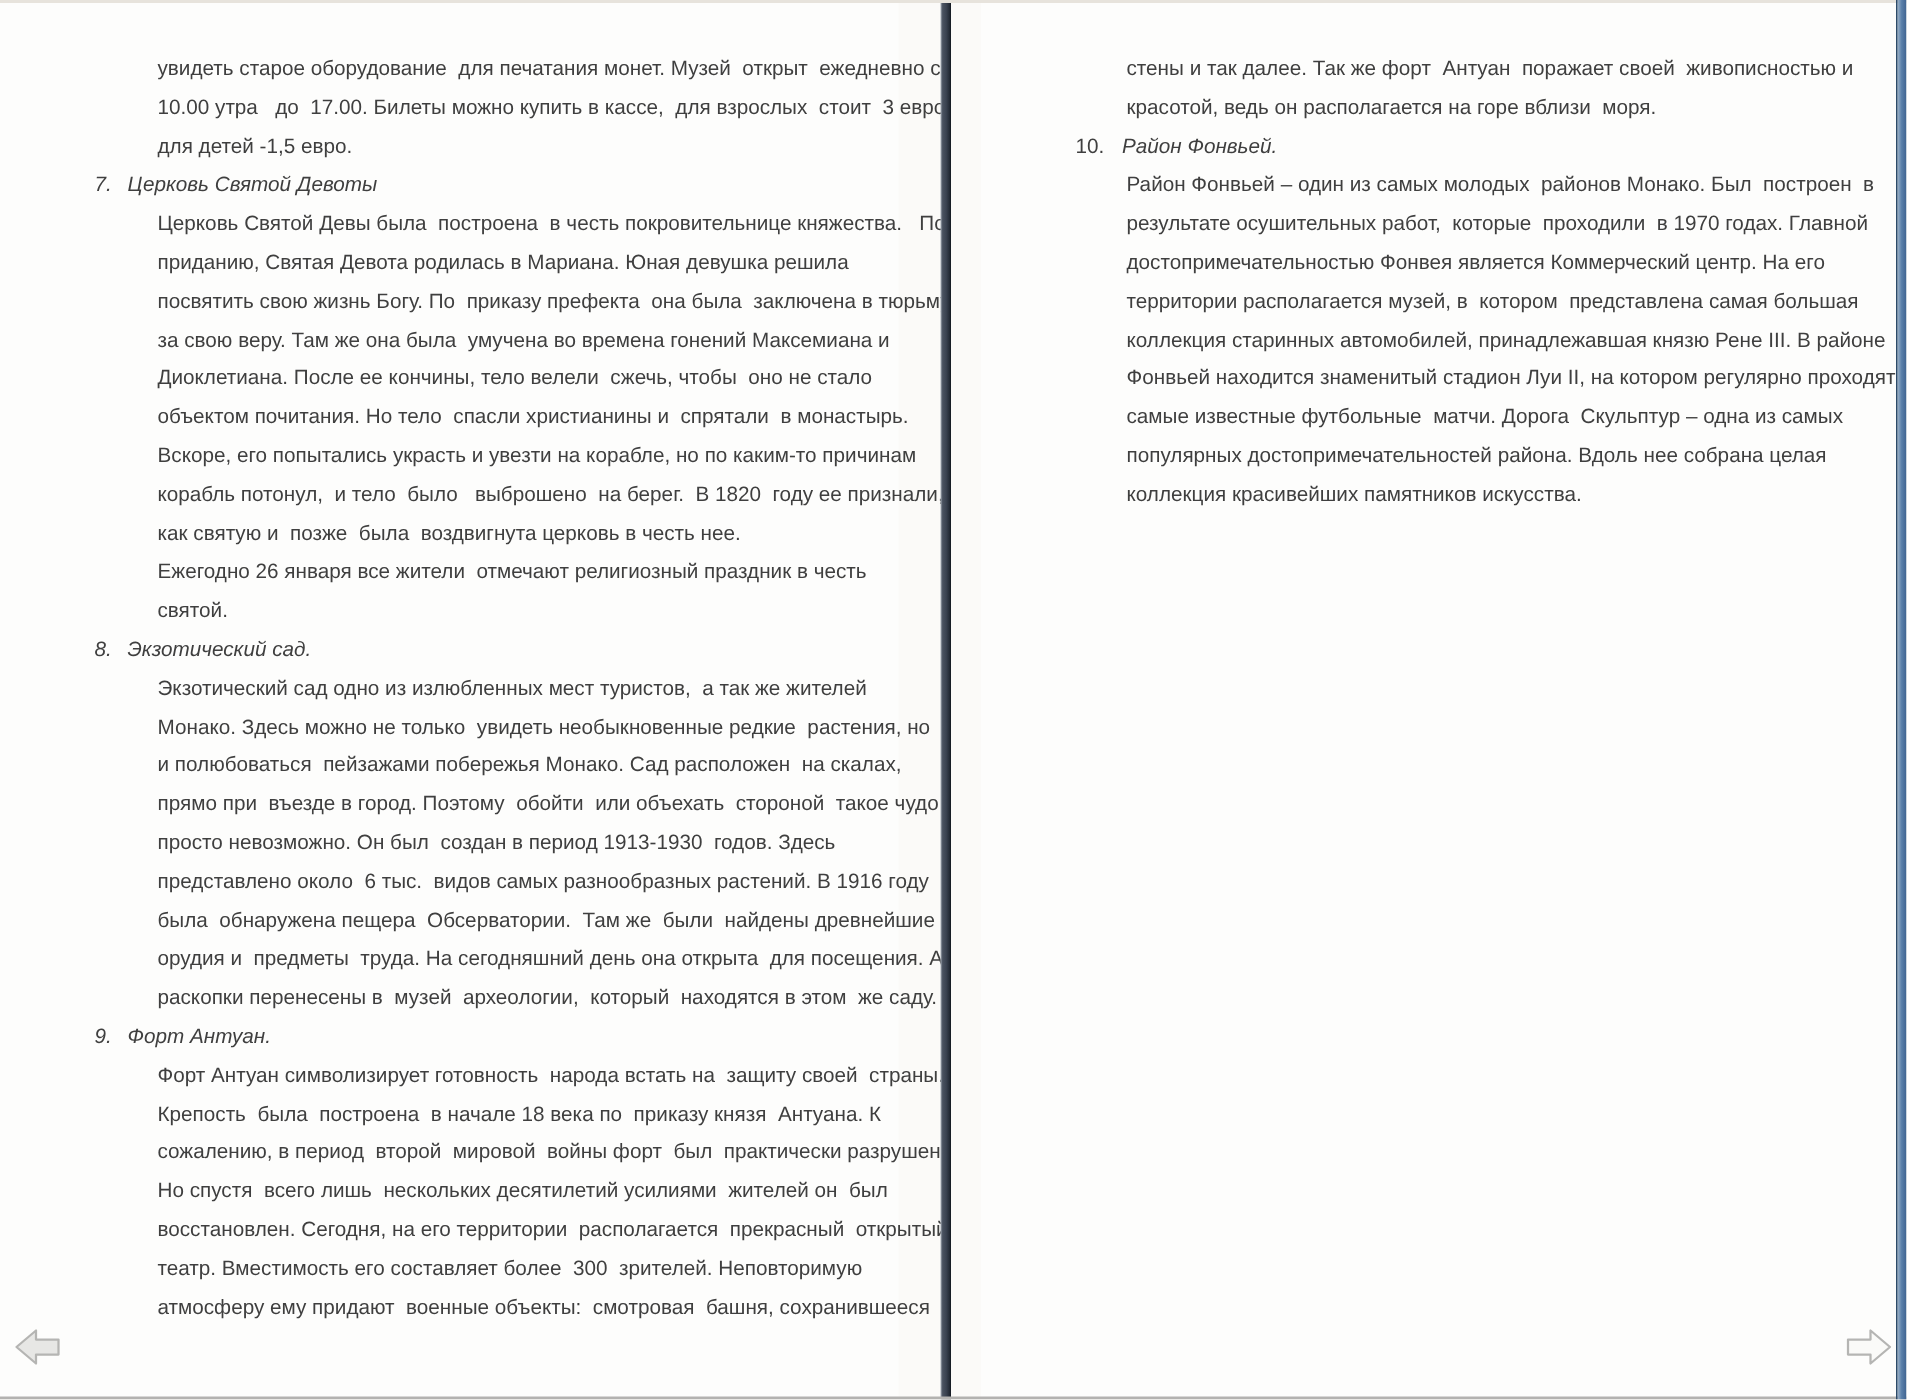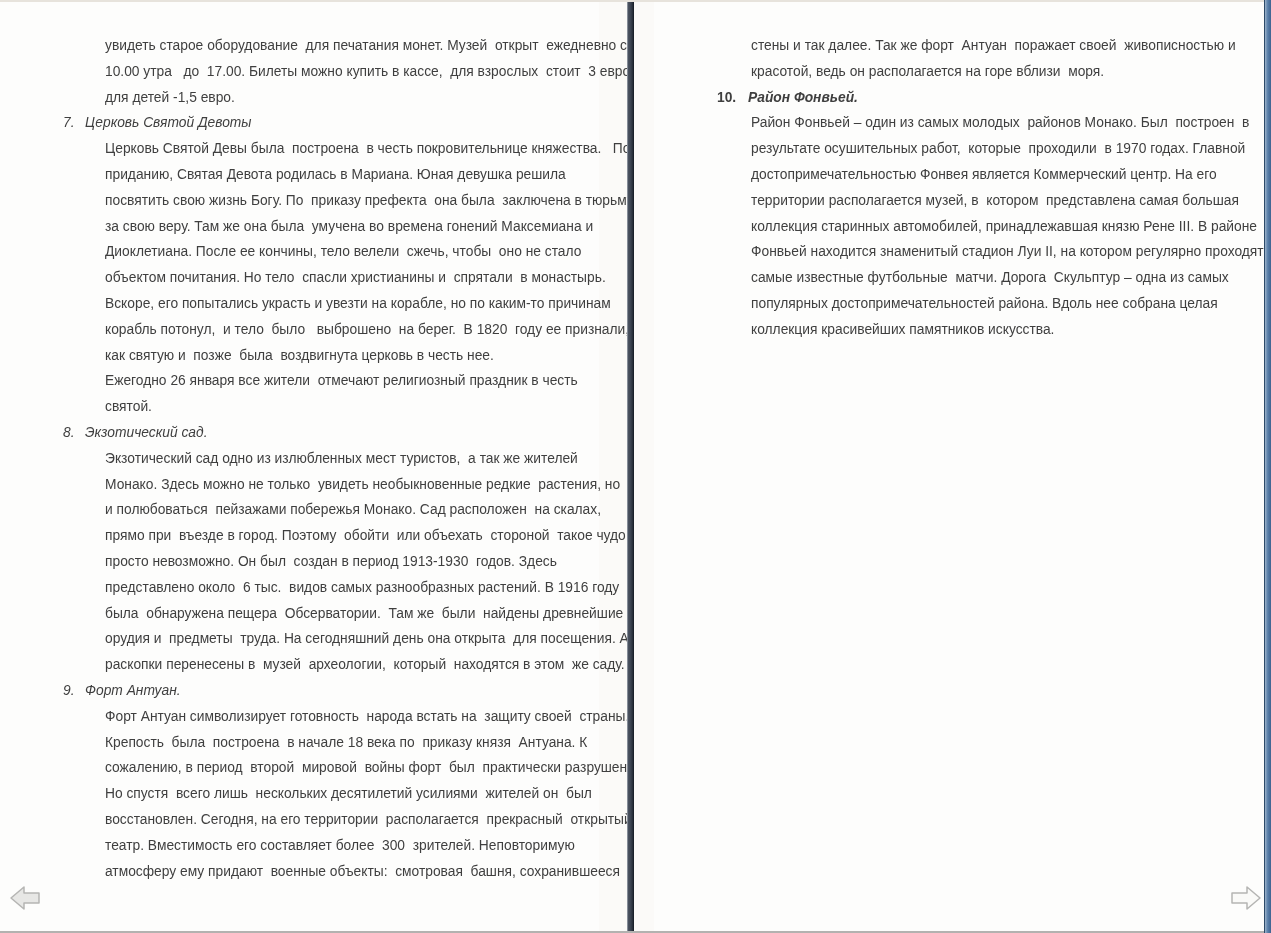--- a/index.html
+++ b/index.html
@@ -18,21 +18,21 @@
     white-space:pre;
     color:#3f3f3f;
     font-size:13.8px;
     line-height:25.8px;
   }
   .page.left  .content{left:105px;width:505px;}
   .page.right .content{left:97px;width:515px;}
   .line{height:25.8px;}
   .heading{font-style:italic;height:25.8px;}
   .page.left  .heading{margin-left:-42px;}
-  .page.right .heading{margin-left:-34px;font-weight:bold;}
+  .page.right .heading{margin-left:-34px;}
   .heading .num{display:inline-block;}
   .page.left  .heading .num{width:22px;font-style:italic;}
   .page.right .heading .num{width:31px;font-style:normal;}
   .divider{
     position:absolute;left:627px;top:0;bottom:0;width:7px;
     background:linear-gradient(to right,#a7aeb8 0%,#4a5260 20%,#3a4250 55%,#242b36 85%,#11161e 100%);
   }
   .edge-strip{
     position:absolute;right:0;top:0;bottom:0;width:6px;
     border-left:1px solid #2c4a69;

